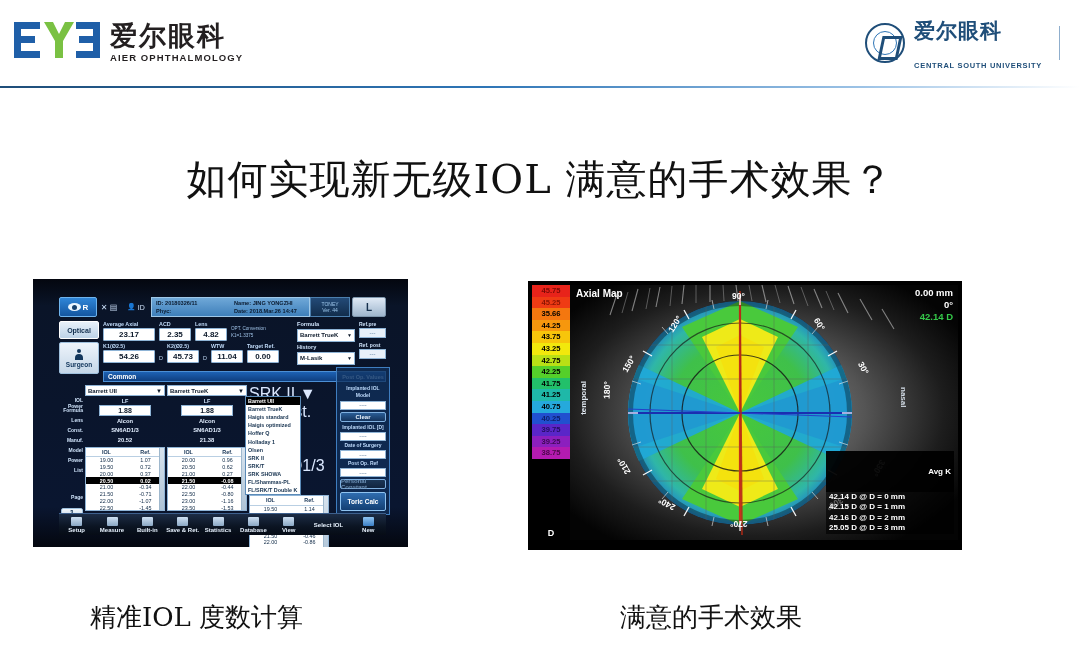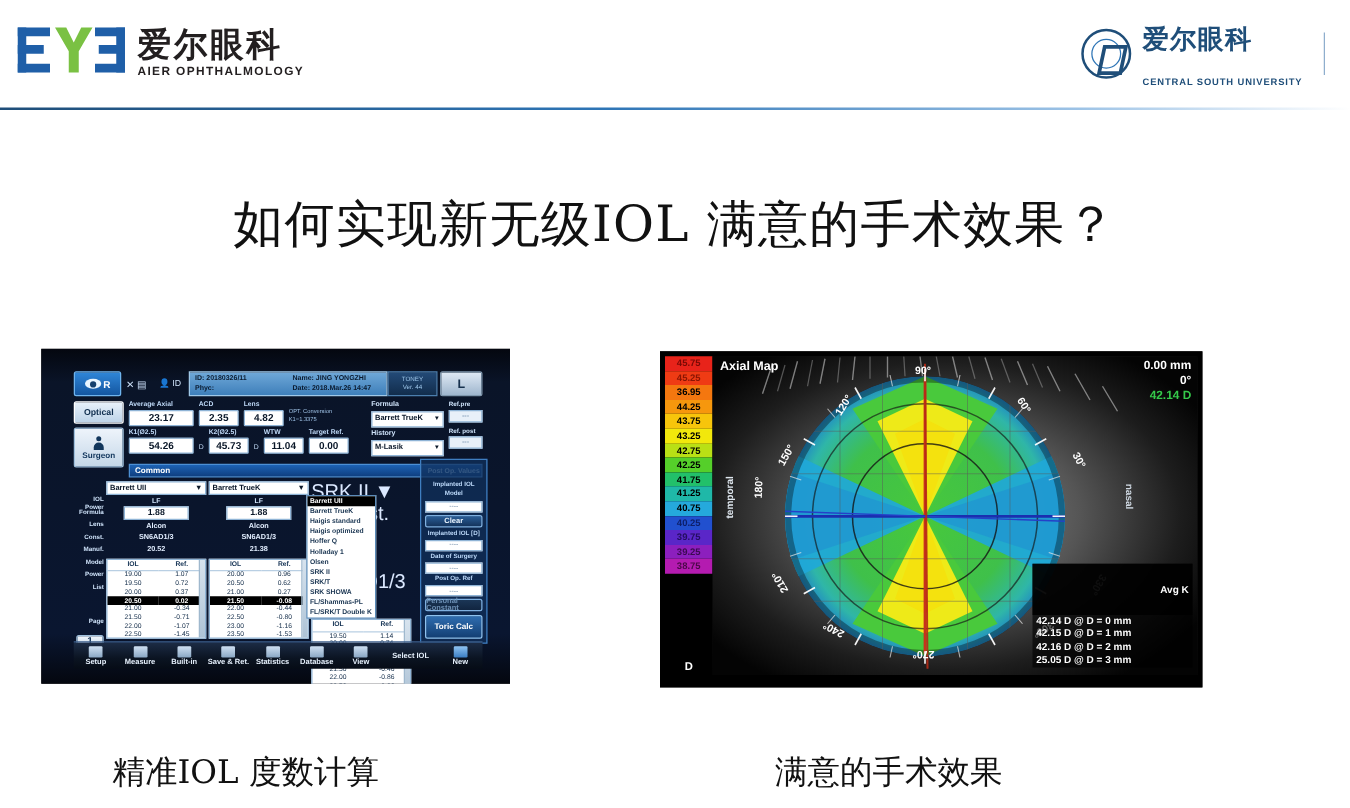--- a/index.html
+++ b/index.html
@@ -616,21 +616,21 @@
     </div>
   </div>
 </div>
 
 <div class="panel right-panel">
   <div class="topo">
 
     <div class="scale">
       <div class="sw" style="background:#e8231a;color:#7a0a05">45.75</div>
       <div class="sw" style="background:#ef3b14;color:#8a1503">45.25</div>
-      <div class="sw" style="background:#f4770f">36.95</div>
+      <div class="sw" style="background:#f4770f">35.66</div>
       <div class="sw" style="background:#f6970d">44.25</div>
       <div class="sw" style="background:#f7c50b">43.75</div>
       <div class="sw" style="background:#f2e80c">43.25</div>
       <div class="sw" style="background:#b9e015">42.75</div>
       <div class="sw" style="background:#55cf2a">42.25</div>
       <div class="sw" style="background:#22c06a">41.75</div>
       <div class="sw" style="background:#1fb8a8">41.25</div>
       <div class="sw" style="background:#25a9dc">40.75</div>
       <div class="sw" style="background:#2150cf;color:#0d1f6a">40.25</div>
       <div class="sw" style="background:#5a26c8;color:#240d60">39.75</div>

